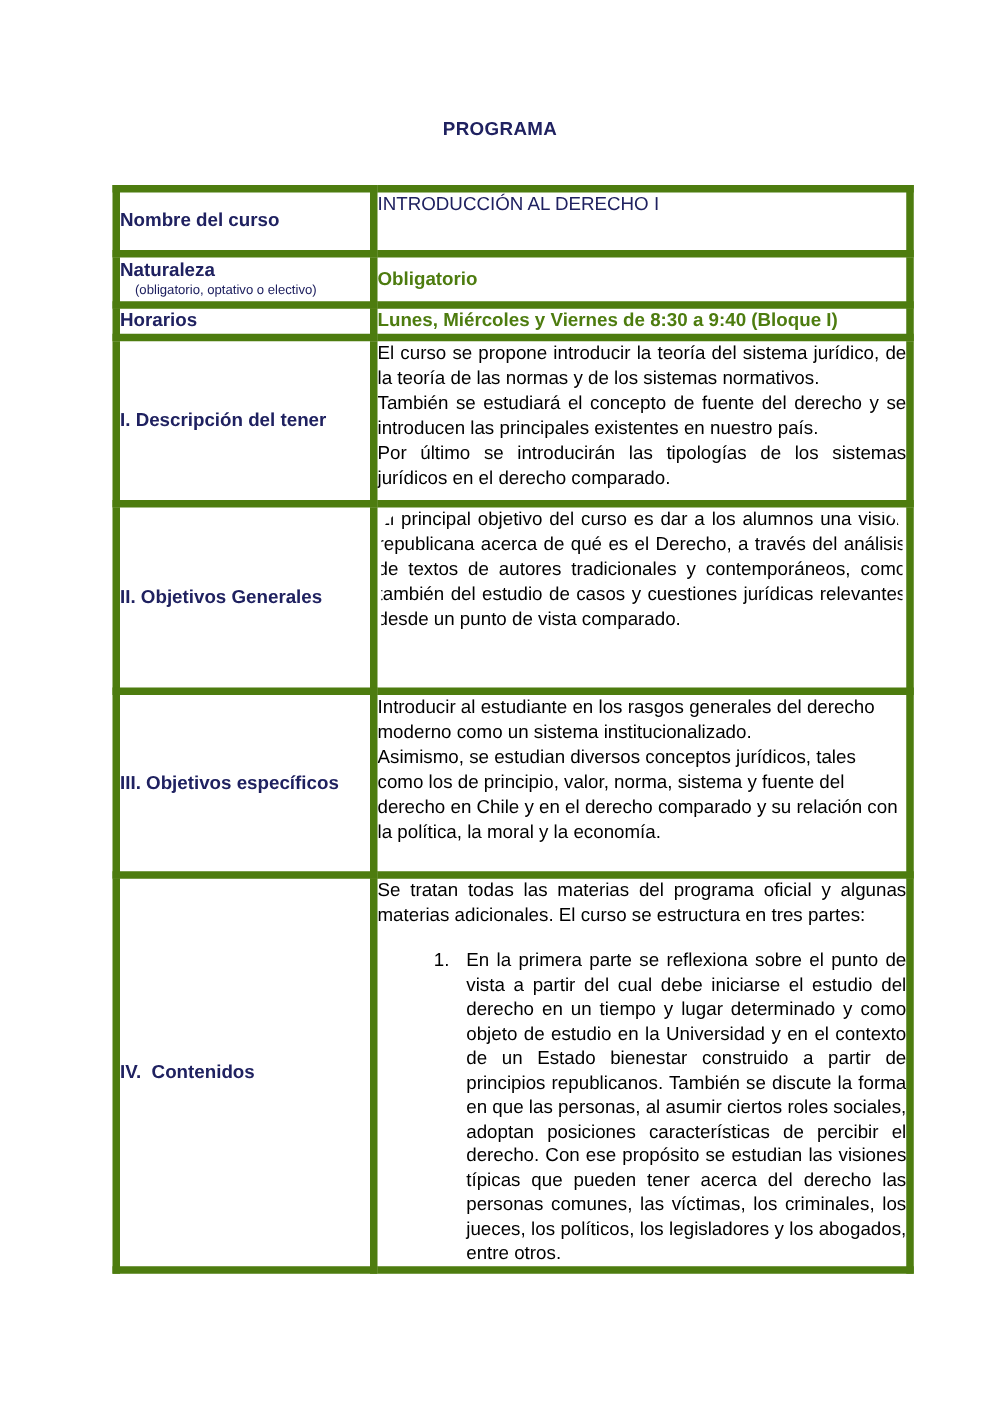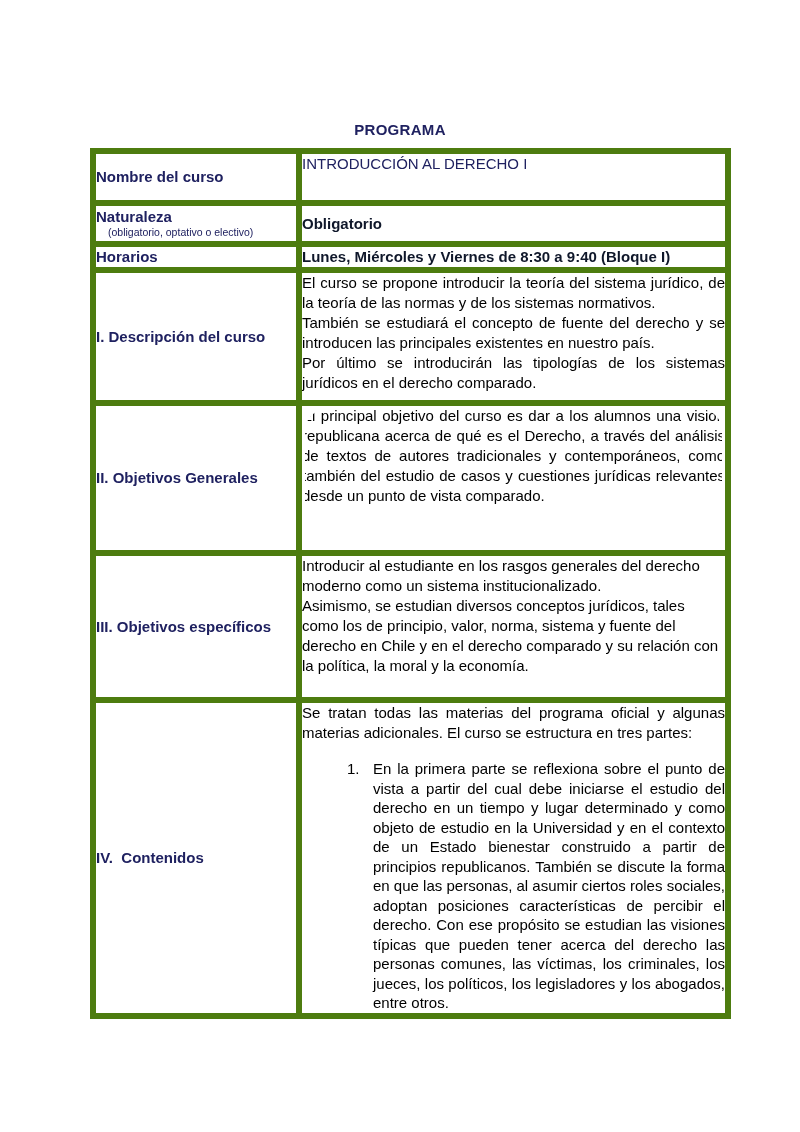--- a/index.html
+++ b/index.html
@@ -18,21 +18,20 @@
   .doc-title {
     position: absolute;
     top: 95px;
     left: 0;
     width: 800px;
     text-align: center;
     font-size: 15px;
     font-weight: bold;
     color: #1f2160;
     letter-spacing: 0.3px;
-    margin-top: 26px;
   }
   table.program-table {
     position: absolute;
     top: 148px;
     left: 90px;
     width: 641px;
     border-collapse: collapse;
     table-layout: fixed;
   }
   table.program-table td {
@@ -58,21 +57,21 @@
     padding-left: 12px;
   }
   .value-cell {
     padding: 2px 9px 2px 7px;
     font-size: 15px;
     line-height: 20px;
     color: #000000;
   }
   .vtop { vertical-align: top !important; }
   .value-navy { color: #1f2160; font-weight: normal; }
-  .value-bold { font-weight: bold; color: #0f172a; }
+  .value-bold { font-weight: bold; color: #4d7c0f; }
   .just { text-align: justify; }
   .para { margin: 0; }
   .para + .para { margin-top: 0; }
   .gap-before { margin-top: 20px; }
   .r1 { height: 52px; }
   .r2 { height: 41px; }
   .r3 { height: 19px; }
   .r4 { height: 20px; margin-left: 28px; }
   .r5 { height: 19px; }
   .r6 { height: 133px; }
@@ -136,21 +135,21 @@
         <div class="label">Horarios</div>
       </td>
       <td class="value-cell">
         <div class="value-bold">Lunes, Miércoles y Viernes de 8:30 a 9:40 (Bloque I)</div>
       </td>
     </tr>
 
 
     <tr class="r6">
       <td class="label-cell">
-        <div class="label">I. Descripción del curso</div>
+        <div class="label">I. Descripción del tener</div>
       </td>
       <td class="value-cell vtop just">
         <p class="para">El curso se propone introducir la teoría del sistema jurídico, de la teoría de las normas y de los sistemas normativos.</p>
         <p class="para">También se estudiará el concepto de fuente del derecho y se introducen las principales existentes en nuestro país.</p>
         <p class="para">Por último se introducirán las tipologías de los sistemas jurídicos en el derecho comparado.</p>
       </td>
     </tr>
 
     <tr class="r7">
       <td class="label-cell">

